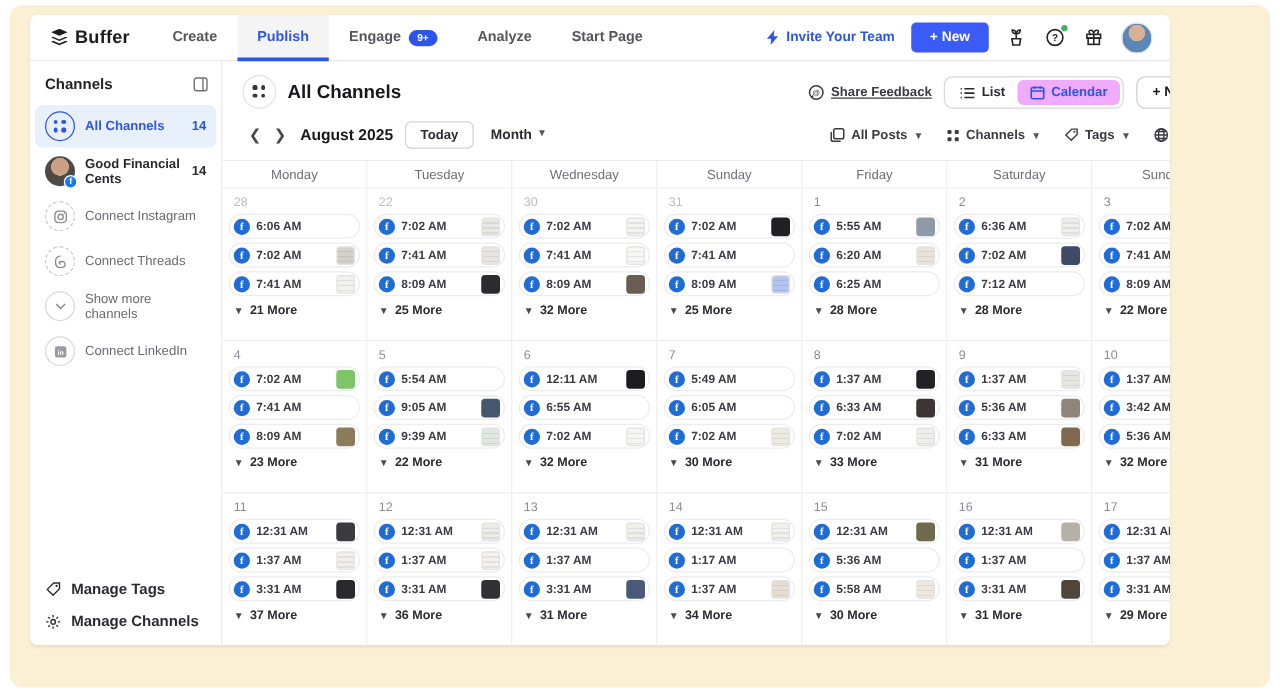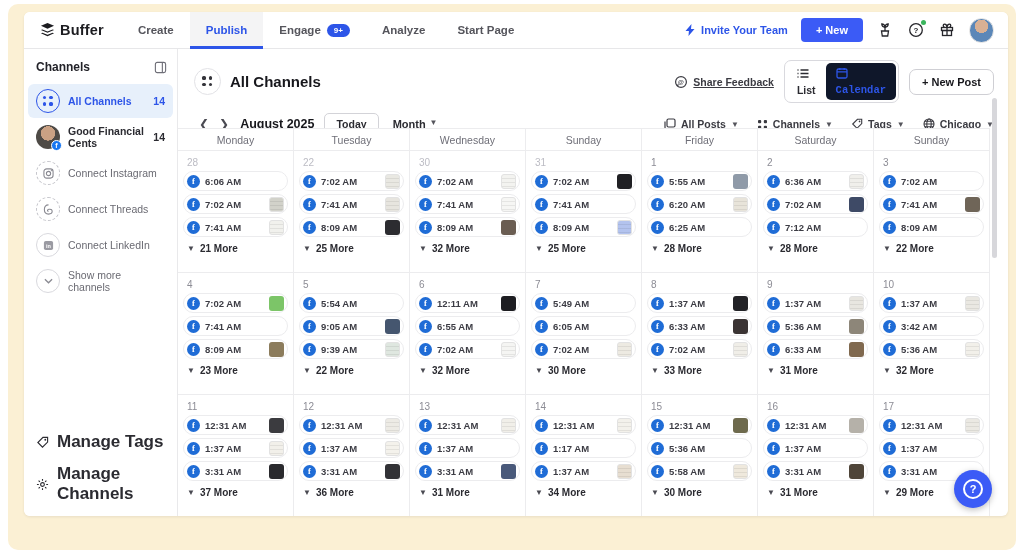--- a/index.html
+++ b/index.html
@@ -1,18 +1,18 @@
 <!DOCTYPE html>
 <html><head>
 <meta charset="utf-8">
 <style>
   * { margin:0; padding:0; box-sizing:border-box; }
   html,body { width:1024px; height:556px; background:#fff; font-family:"Liberation Sans", sans-serif; overflow:hidden; }
   .frame { position:absolute; left:8px; top:4px; width:1008px; height:546px; background:#fbf0d4; border-radius:10px; }
-  .app { position:absolute; left:24px; top:12px; width:984px; height:504px; background:#fff; border-radius:6px; overflow:hidden; box-shadow:0 1px 3px rgba(0,0,0,.08); }
+  .app { position:absolute; left:24px; top:12px; width:912px; height:504px; background:#fff; border-radius:6px; overflow:hidden; box-shadow:0 1px 3px rgba(0,0,0,.08); }
 
   
   .navbar { position:absolute; left:0; top:0; width:100%; height:37px; background:#fff; border-bottom:1px solid #e7e7e9; display:flex; align-items:stretch; }
   .logo { display:flex; align-items:center; gap:5px; padding:0 18px 0 16px; }
   .logo-txt { font-size:14.5px; font-weight:bold; color:#1c1c20; letter-spacing:.2px; }
   .nav-tabs { display:flex; align-items:stretch; }
   .nav-tab { display:flex; align-items:center; gap:6px; padding:0 16px; font-size:11.5px; font-weight:bold; color:#55555c; cursor:pointer; position:relative; }
   .nav-tab.active { background:#f4f4f5; color:#2D55E8; }
   .nav-tab.active::after { content:""; position:absolute; left:0; bottom:-1px; width:100%; height:3px; background:#2D55E8; }
   .nav-badge { background:#2D55E8; color:#fff; font-size:8px; font-weight:bold; border-radius:9px; padding:2px 7px; }
@@ -36,32 +36,32 @@
   .sb-item.selected .sb-count { color:#2D55E8; }
   .sb-ico { width:24px; height:24px; border-radius:50%; display:flex; align-items:center; justify-content:center; flex:0 0 24px; position:relative; }
   .sb-ico.dashed { border:1px dashed #c6c6cc; color:#8a8a92; }
   .sb-ico.ring { border:1.5px solid #2D55E8; }
   .dots4 { width:11px; height:11px; display:grid; grid-template-columns:1fr 1fr; gap:2px; }
   .dots4 i { width:3.5px; height:3.5px; border-radius:1.5px; background:#2D55E8; }
   .dots4.dark i { background:#35353b; }
   .gfc-av { width:24px; height:24px; border-radius:50%; background:radial-gradient(circle at 50% 35%, #caa184 0 36%, #4e4a46 37% 100%); position:relative; flex:0 0 24px; }
   .fb-badge { position:absolute; right:-2px; bottom:-2px; width:11px; height:11px; border-radius:50%; background:#1877F2; border:1.5px solid #fff; color:#fff; font-size:7px; font-weight:bold; display:flex; align-items:center; justify-content:center; }
   .sb-footer { position:absolute; left:0; bottom:6px; width:100%; }
-  .sb-foot-item { display:flex; align-items:center; gap:8px; padding:6px 12px; font-size:17px; font-weight:bold; color:#2b2b31; cursor:pointer; }
+  .sb-foot-item { display:flex; align-items:center; gap:8px; padding:6px 12px; font-size:12px; font-weight:bold; color:#2b2b31; cursor:pointer; }
 
   
   .main { position:absolute; left:154px; top:37px; width:830px; height:467px; }
   .main-head { display:flex; align-items:center; padding:11px 14px 6px 16px; }
   .title-ico { width:27px; height:27px; border-radius:50%; border:1px solid #e2e2e6; display:flex; align-items:center; justify-content:center; margin-right:9px; }
   .page-title { font-size:15px; font-weight:bold; color:#17171c; }
   .head-right { margin-left:auto; display:flex; align-items:center; gap:10px; }
   .share-fb { display:flex; align-items:center; gap:5px; font-size:10.5px; font-weight:bold; color:#3a3a41; cursor:pointer;text-decoration:underline; }
   .seg { display:flex; align-items:center; border:1px solid #d9d9de; border-radius:7px; padding:2px; background:#fff; }
-  .seg-btn { display:flex; align-items:flex-start; gap:5px; font-size:10.5px; font-weight:bold; color:#2b2b31; padding:4px 10px; border-radius:5px; cursor:pointer;flex-direction:column; }
-  .seg-btn.active { background:#0f172a; color:#2D55E8;font-family:Liberation Mono, monospace; }
+  .seg-btn { display:flex; align-items:flex-end; gap:5px; font-size:10.5px; font-weight:bold; color:#2b2b31; padding:4px 10px; border-radius:5px; cursor:pointer; }
+  .seg-btn.active { background:#f0abfc; color:#2D55E8; }
   .btn-newpost { border:1px solid #cfcfd4; background:#fff; border-radius:7px; font-size:11px; font-weight:bold; color:#17171c; padding:6px 12px; cursor:pointer; }
 
   
   .toolbar { display:flex; align-items:center; padding:4px 14px 7px 16px; }
   .tb-arrow { font-size:12px; color:#4a4a52; padding:0 5px; cursor:pointer; }
   .tb-month { font-size:12.5px; font-weight:bold; color:#17171c; margin:0 10px 0 6px; }
   .btn-today { border:1px solid #d3d3d8; background:#fff; border-radius:5px; font-size:10.5px; font-weight:bold; color:#2b2b31; padding:4px 11px; cursor:pointer; }
   .tb-select { display:flex; gap:4px; font-size:11px; font-weight:bold; color:#2b2b31; margin-left:14px; cursor:pointer; }
   .chev { font-size:8px; color:#55555c; }
   .tb-filters { margin-left:auto; display:flex; align-items:center; gap:18px; }
@@ -203,34 +203,34 @@
         <div class="sb-item">
           <span class="sb-ico dashed">
             <svg width="11" height="11" viewBox="0 0 12 12" fill="none" stroke="#8a8a92" stroke-width="1.2">
               <path d="M6 1C3 1 1.5 3 1.5 6S3 11 6 11c2.3 0 4-1.2 4-3S8.5 5.5 6.5 5.7 4.5 8 6 8"></path>
             </svg>
           </span>
           <span class="sb-label">Connect Threads</span>
         </div>
         <div class="sb-item">
           <span class="sb-ico" style="border: 1px solid rgb(217, 217, 222);">
+            <svg width="9" height="6" viewBox="0 0 10 6" fill="none" stroke="#8a8a92" stroke-width="1.4">
+              <path d="M1 1l4 4 4-4"></path>
+            </svg>
+          </span>
+          <span class="sb-label">Show more channels</span>
+        </div>
+        <div class="sb-item">
+          <span class="sb-ico" style="border: 1px solid rgb(217, 217, 222);">
             <svg width="11" height="11" viewBox="0 0 12 12">
               <rect x="1" y="1" width="10" height="10" rx="2" fill="#9a9aa2"></rect>
               <text x="6" y="8.6" font-size="6" font-weight="bold" fill="#fff" text-anchor="middle" font-family="Liberation Sans">in</text>
             </svg>
           </span>
           <span class="sb-label">Connect LinkedIn</span>
-        </div>
-        <div class="sb-item">
-          <span class="sb-ico" style="border: 1px solid rgb(217, 217, 222);">
-            <svg width="9" height="6" viewBox="0 0 10 6" fill="none" stroke="#8a8a92" stroke-width="1.4">
-              <path d="M1 1l4 4 4-4"></path>
-            </svg>
-          </span>
-          <span class="sb-label">Show more channels</span>
         </div>
       </div>
     <div class="sb-footer" id="sb-footer">
         <div class="sb-foot-item">
           <span>
             <svg width="13" height="13" viewBox="0 0 14 14" fill="none" stroke="#2b2b31" stroke-width="1.2">
               <path d="M7.5 1.5H12.5V6.5L7 12 2 7z"></path>
               <circle cx="10" cy="4" r="1" fill="#2b2b31" stroke="none"></circle>
             </svg>
           </span>

